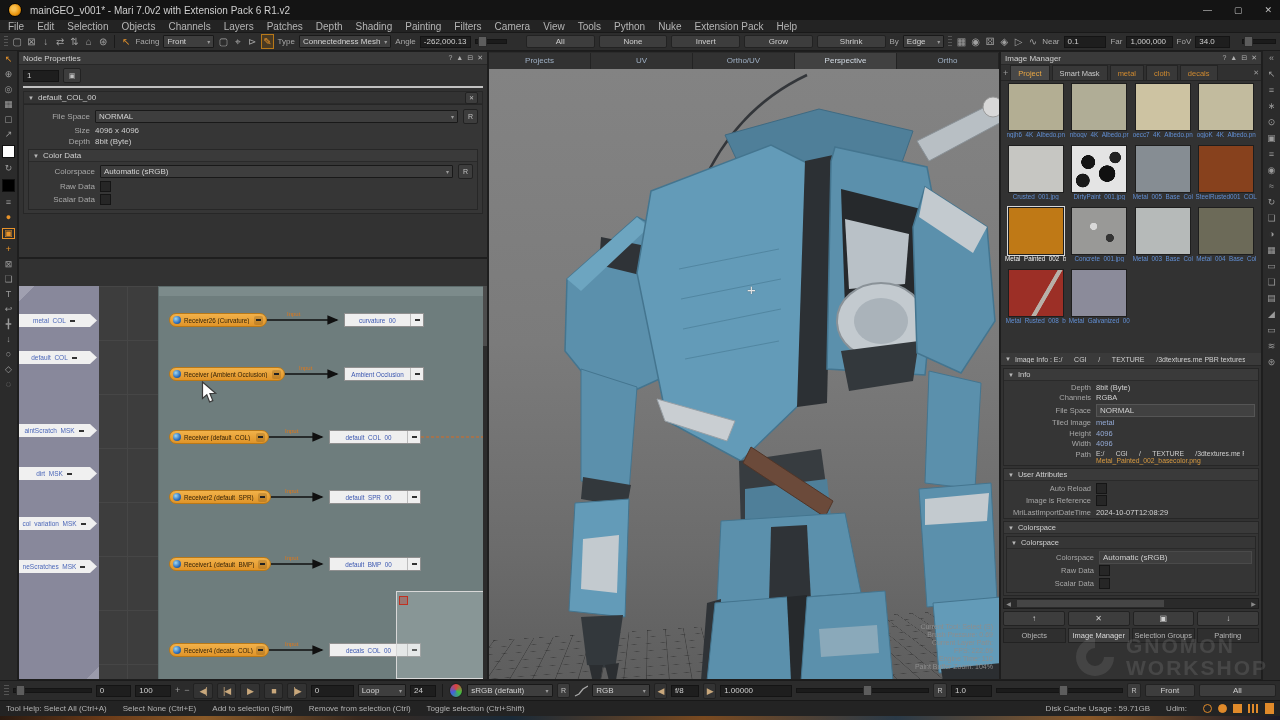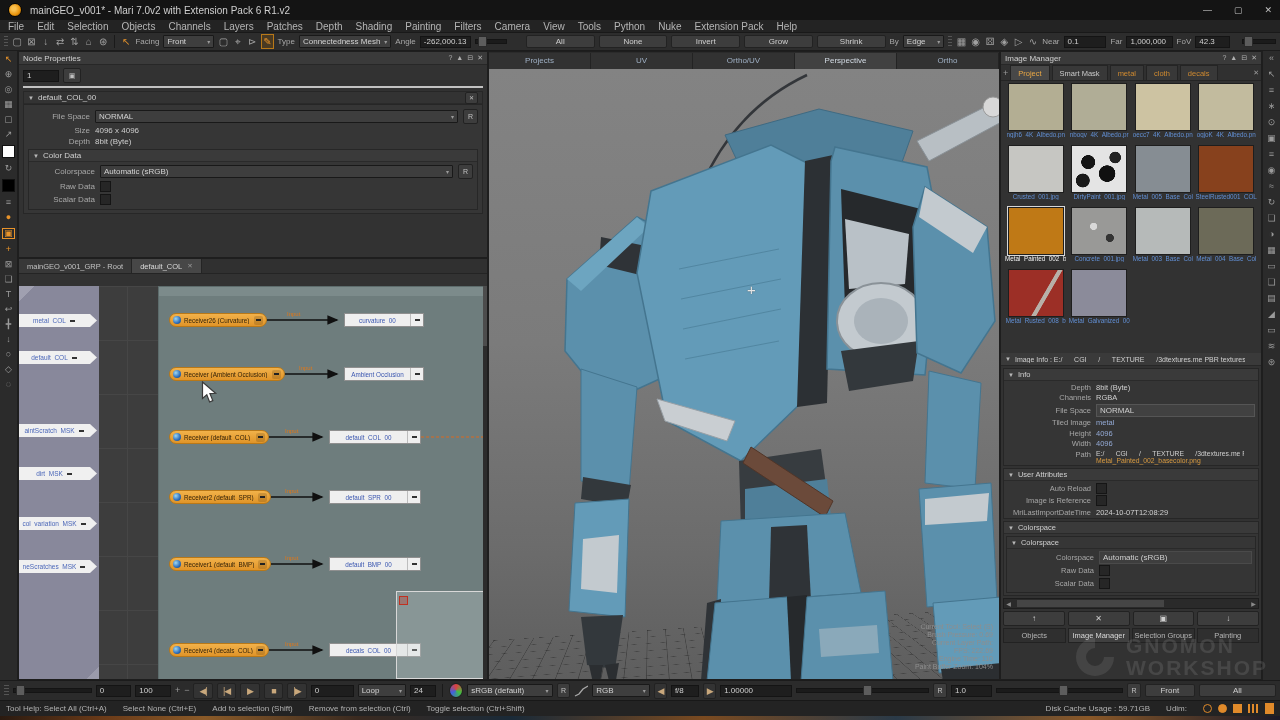--- a/index.html
+++ b/index.html
@@ -187,21 +187,21 @@
   <span class="tb-ic">◉</span>
   <span class="tb-ic">⚄</span>
   <span class="tb-ic">◈</span>
   <span class="tb-ic">▷</span>
   <span class="tb-ic">∿</span>
   <span class="lbl">Near</span>
   <div class="fld" style="width:52px">0.1</div>
   <span class="lbl">Far</span>
   <div class="fld" style="width:56px">1,000,000</div>
   <span class="lbl">FoV</span>
-  <div class="fld" style="width:42px">42.3</div>
+  <div class="fld" style="width:42px">34.0</div>
   <div class="msl" style="width:40px;margin-left:8px">
       <i style="left:1px"></i>
     </div>
 </div>
 
 <div class="abs railL">
   <span class="g or">↖</span>
   <span class="g">⊕</span>
   <span class="g">◎</span>
   <span class="g">▦</span>
@@ -285,27 +285,20 @@
         <div class="np-row" style="margin-bottom:4px">
           <span class="np-lbl">Scalar Data</span>
           <span class="cb"></span>
         </div>
       </div>
     </div>
   </div>
 </div>
 
 <div class="panel" style="left:18px;top:258px;width:470px;height:422px">
-  <div class="flex" style="height:14px;background:#303030;border-bottom:1px solid #242424">
-    <div class="ngtab">mainGEO_v001_GRP - Root</div>
-    <div class="ngtab on">
-      <span>default_COL</span>
-      <span style="font-size:6.5px;color:#9a9a9a">✕</span>
-    </div>
-  </div>
   <div class="ng-canvas">
     <div class="backdrop">
         <i></i>
       </div>
 
     <svg class="abs" style="left:0;top:0" width="470" height="395">
       <defs>
           <marker id="ah" markerWidth="8" markerHeight="8" refX="6" refY="3" orient="auto">
             <path d="M0,0 L7,3 L0,6 Z" fill="#101010"></path>
           </marker>

